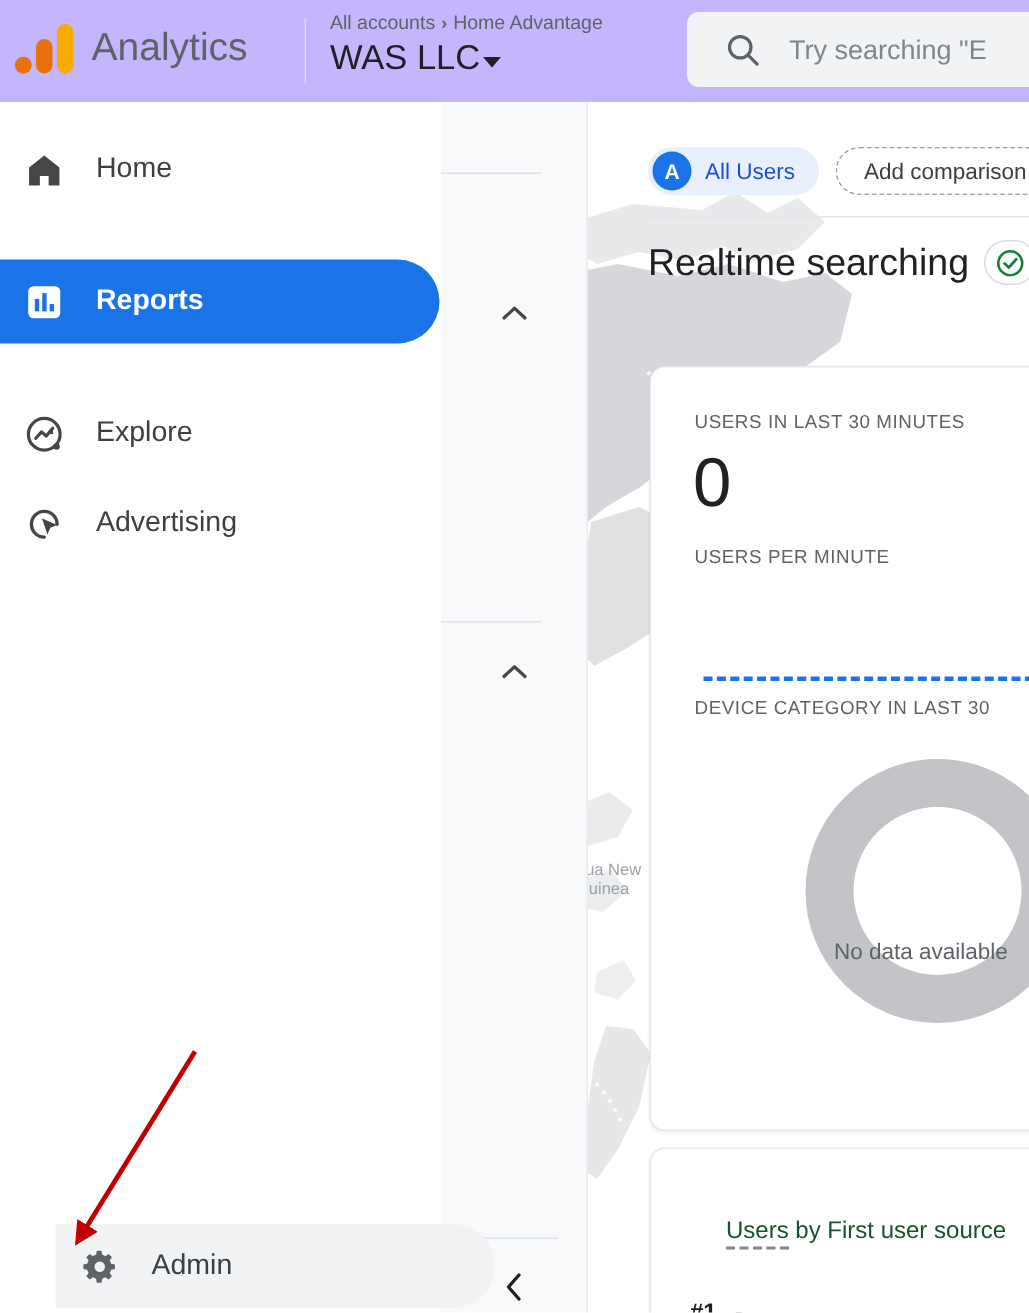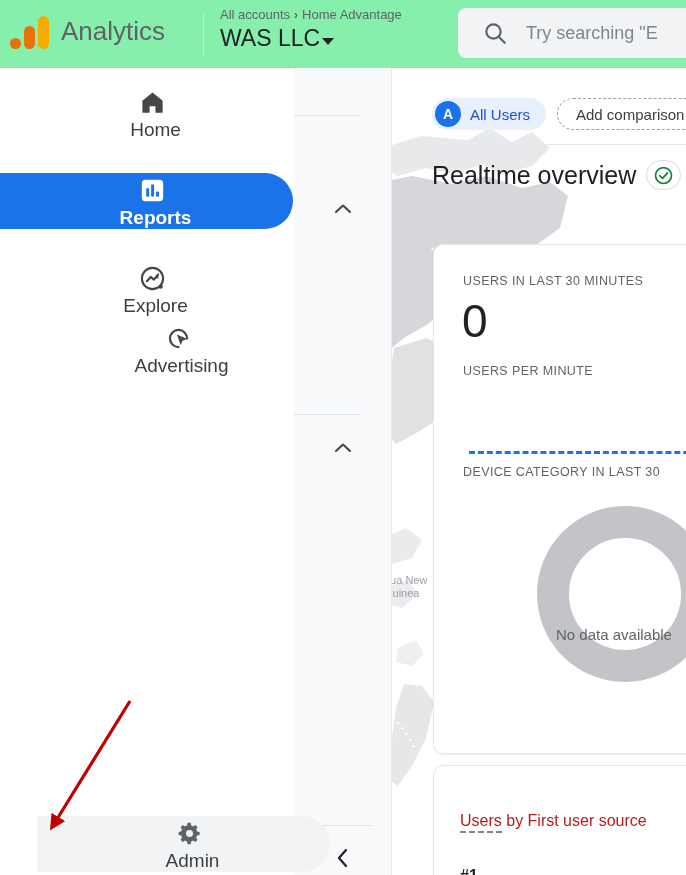--- a/index.html
+++ b/index.html
@@ -8,21 +8,21 @@
     overflow: hidden;
     background: #ffffff;
     font-family: "Liberation Sans", sans-serif;
     -webkit-font-smoothing: antialiased;
   }
   #app { position: relative; width: 686px; height: 875px; overflow: hidden; }
 
   
   .topbar {
     position: absolute; top: 0; left: 0; width: 686px; height: 68px;
-    background: #86efac; z-index: 40;
+    background: #c4b5fd; z-index: 40;
   }
   .ga-logo {
     position: absolute; left: 8px; top: 13px; width: 44px; height: 42px;
   }
   .brand-name {
     position: absolute; left: 61px; top: 16px;
     font-size: 26px; color: #5f6368; letter-spacing: 0px;
     white-space: nowrap;
   }
   .topbar-divider {
@@ -58,21 +58,20 @@
   .leftnav {
     position: absolute; left: 0; top: 68px; width: 294px; height: 807px;
     background: #ffffff; z-index: 30;
     border-right: 1px solid #ffffff;
   }
   .nav-item {
     position: relative; height: 56px; width: 293px;
     display: flex; align-items: center;
     border-top-right-radius: 28px; border-bottom-right-radius: 28px;
     cursor: pointer;
-    flex-direction: column;
   }
   .nav-item .nav-ico {
     width: 34px; height: 34px; margin-left: 12px;
     display: flex; align-items: center; justify-content: center;
     flex: 0 0 auto;
   }
   .nav-item .nav-lbl {
     margin-left: 18px; font-size: 19px; color: #3c4043; white-space: nowrap;
   }
   .nav-item.active { background: #1a73e8; }
@@ -159,21 +158,21 @@
 
   .bars-baseline {
     border-top: 3px dashed #1a73e8; height: 0;
   }
 
   .donut-wrap { position: relative; }
   .nodata-txt {
     position: absolute; font-size: 15px; color: #5f6368; white-space: nowrap;
   }
 
-  .link-title { font-size: 16px; color: #b91c1c; white-space: nowrap; position: relative; }
+  .link-title { font-size: 16px; color: #14532d; white-space: nowrap; position: relative; margin-left: 24px; }
   .link-title .dashed-seg {
     border-bottom: 2px dashed #80868b; padding-bottom: 2px;
   }
   .rank-row { font-size: 16px; color: #202124; display: flex; gap: 12px; }
   .rank-num { font-weight: bold; }
 
   
   .annot { position: absolute; left: 0; top: 0; width: 686px; height: 875px; z-index: 60; pointer-events: none; }
 </style>
 </head>
@@ -231,21 +230,21 @@
         <div class="chip-avatar">A</div>
         <div class="chip-label">All Users</div>
       </div>
       <div class="chip-addcomp">
         <span>Add comparison</span>
       </div>
     </div>
     <div class="chips-rule"></div>
 
     <div class="page-title-row">
-      <div class="page-title">Realtime overview</div>
+      <div class="page-title">Realtime searching</div>
       <div class="realtime-badge">
         <svg width="19" height="19" viewBox="0 0 20 20">
           <circle cx="10" cy="10" r="8.4" fill="none" stroke="#188038" stroke-width="1.8"></circle>
           <polyline points="6,10.2 9,13 14.2,7.2" fill="none" stroke="#188038" stroke-width="1.9" stroke-linecap="round" stroke-linejoin="round"></polyline>
         </svg>
       </div>
     </div>
 
     <div class="card card-realtime">
       <div class="metric-label" style="position:absolute; left:29px; top:29px;">USERS IN LAST 30 MINUTES</div>
@@ -300,21 +299,21 @@
         <svg width="27" height="27" viewBox="0 0 24 24">
           <path d="M12 2.6a9.4 9.4 0 1 0 0 18.8 9.4 9.4 0 0 0 0-18.8Z" fill="none" stroke="#444746" stroke-width="1.9"></path>
           <polyline points="7,14.4 10.4,10.6 13.2,13 17,8.4" fill="none" stroke="#444746" stroke-width="1.9" stroke-linecap="round" stroke-linejoin="round"></polyline>
           <polygon points="17,8.4 17.3,12 13.6,11.6" fill="#444746"></polygon>
           <circle cx="19.3" cy="19.3" r="1.9" fill="#444746"></circle>
         </svg>
       </div>
       <div class="nav-lbl">Explore</div>
     </div>
 
-    <div class="nav-item" style="top: 253px; position: absolute; margin-left: 26px;">
+    <div class="nav-item" style="top: 253px; position: absolute;">
       <div class="nav-ico">
         <svg width="27" height="27" viewBox="0 0 24 24">
           <path d="M19.6 12a7.6 7.6 0 1 0-7.6 7.6" fill="none" stroke="#444746" stroke-width="2" stroke-linecap="round"></path>
           <path d="M10.6 8.4 L19.6 12.4 L15.6 14.1 L13.9 18.1 Z" fill="#444746"></path>
         </svg>
       </div>
       <div class="nav-lbl">Advertising</div>
     </div>
 
     <div class="nav-bottom">

